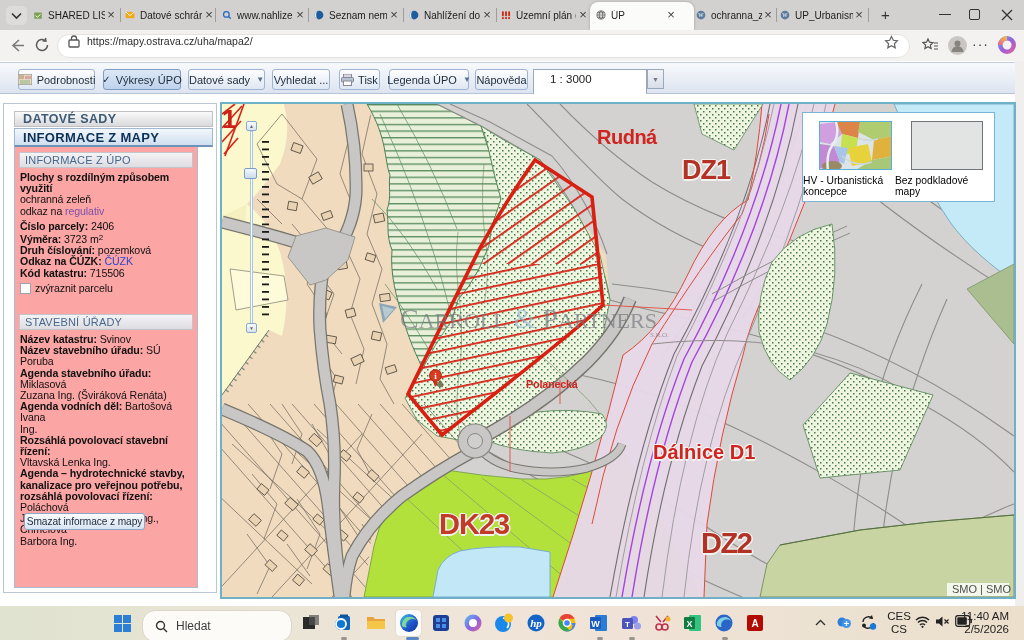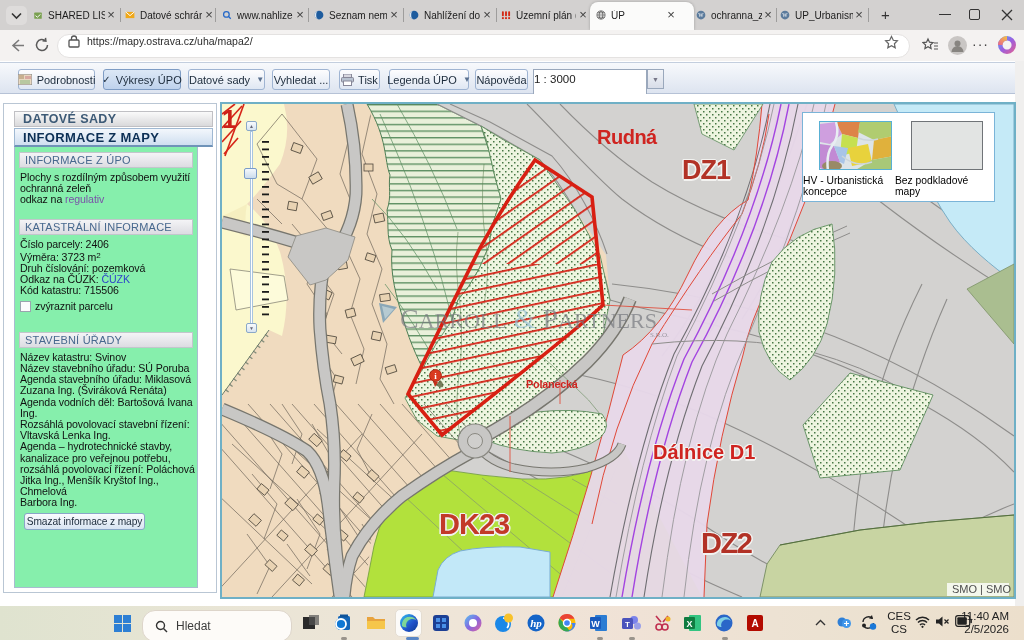--- a/index.html
+++ b/index.html
@@ -16,24 +16,24 @@
 #addr{position:absolute;left:0;top:30px;width:1024px;height:31px;background:#f4f2f1}
 #urlpill{position:absolute;left:57px;top:3.5px;width:853px;height:24px;background:#fff;border-radius:12px;border:1px solid #e4e2e1;display:flex;align-items:flex-start;font-size:10.5px;color:#2b2b2b}
 
 #toolbar{position:absolute;left:0px;top:62px;width:1024px;height:32px;background:linear-gradient(#f7f9fc,#dde4f0);border-top:1px solid #c3cede;border-bottom:1px solid #b6c2d6}
 .tbtn{position:absolute;top:6px;height:21px;background:linear-gradient(#fdfdfe,#dfe7f3);border:1px solid #9fb4d2;border-radius:3px;font-size:11px;color:#1b2a3a;display:flex;align-items:center;justify-content:center;white-space:nowrap}
 .tbtn .car{margin-left:6px;font-size:8px;color:#5a708e}
 
 #sidebar{position:absolute;left:3px;top:103px;width:214px;height:490px;background:#fff;border:1px solid #b9c6d4}
 .shead{position:absolute;left:10px;width:199px;height:16px;background:linear-gradient(#fafafa,#d9d9db);border:1px solid #c0c0c4;font-size:12.5px;font-weight:bold;color:#3d5a76;line-height:15px;padding-left:8px;letter-spacing:.4px}
 #infomapy{position:absolute;left:10px;top:24px;width:199px;height:19px;background:linear-gradient(#f3f7fc,#cfdff0);border:1px solid #9fb8d2;border-bottom:2px solid #6f93b8;font-size:13px;font-weight:bold;color:#0c2f55;line-height:18px;padding-left:8px;letter-spacing:.3px}
-#sbody{position:absolute;left:10px;top:43px;width:184px;height:441px;background:#86efac;border:1px solid #a9bcd0;border-top:none;font-size:10.6px;color:#111;overflow:hidden;letter-spacing:-0.1px}
+#sbody{position:absolute;left:10px;top:43px;width:184px;height:441px;background:#fca5a5;border:1px solid #a9bcd0;border-top:none;font-size:10.6px;color:#111;overflow:hidden;letter-spacing:-0.1px}
 .sec{position:relative;margin:5px 4px 0 4px;height:16px;background:linear-gradient(#f4f4f6,#dcdce2);border:1px solid #c2c6cc;font-size:11px;color:#47688e;line-height:15px;padding-left:5px;letter-spacing:.2px}
 .stxt{margin:4px 2px 0 5px;line-height:11.2px}
-.stxt b{font-weight:normal}
+.stxt b{font-weight:bold}
 a.lnk1{color:#7a52a8}a.lnk2{color:#2e45c8}
 #smazat{position:absolute;left:9px;top:366px;width:121px;height:17px;background:linear-gradient(#fafcfe,#d8e4f2);border:1px solid #8aa6c8;border-radius:3px;font-size:10.2px;color:#1b2a3a;text-align:center;line-height:15px;white-space:nowrap;letter-spacing:-0.1px}
 
 #taskbar{position:absolute;left:0;top:606px;width:1024px;height:34px;background:linear-gradient(90deg,#dfe3cf,#eae5d6 25%,#efe5d8 45%,#f0e2d6 62%,#ece2d2 80%,#ecdfcc)}
 .ticon{position:absolute;top:7px;width:20px;height:20px}
 
 .mlab{position:absolute;font-weight:bold;color:#cf2420;white-space:nowrap}
 </style></head>
 <body>
 
@@ -191,34 +191,33 @@
   <div class="tbtn" style="left:103px;width:78px;background:linear-gradient(#dce8f6,#bfd2ec);border-color:#7e9cc4"><span style="margin-right:5px;font-size:10px">✓</span>Výkresy ÚPO</div>
   <div class="tbtn" style="left:188px;width:77px">Datové sady<span class="car">▼</span></div>
   <div class="tbtn" style="left:272px;width:58px">Vyhledat ...</div>
   <div class="tbtn" style="left:339px;width:41px"><svg width="13" height="12" style="margin-right:4px;flex:none" viewBox="0 0 13 12">
         <rect x="2.5" y="0" width="8" height="3.5" fill="#d8d8e0" stroke="#889"></rect>
         <rect x="0.5" y="3.5" width="12" height="4.5" rx="1" fill="#b8c2d0" stroke="#889"></rect>
         <rect x="2.5" y="7" width="8" height="4.5" fill="#fff" stroke="#889"></rect>
       </svg>Tisk</div>
   <div class="tbtn" style="left:389px;width:80px">Legenda ÚPO<span class="car">▼</span></div>
   <div class="tbtn" style="left:475px;width:53px">Nápověda</div>
-  <div class="abs" style="left:533px;top:6px;width:114px;height:36px;background:#fff;border:1px solid #9aa8bc;font-size:11.5px;color:#222;line-height:18px;padding-left:0">1 : 3000</div>
+  <div class="abs" style="left:533px;top:6px;width:114px;height:36px;background:#fff;border:1px solid #9aa8bc;font-size:11.5px;color:#222;line-height:18px;padding-left:16px">1 : 3000</div>
   <div class="abs" style="left:647px;top:6px;width:17px;height:20px;background:linear-gradient(#f2f4f8,#d8dde8);border:1px solid #9aa8bc;text-align:center;font-size:7px;color:#778;line-height:19px">▼</div>
 </div>
 
 <div class="abs" style="left:0;top:94px;width:1024px;height:512px;background:#fff"></div>
 <div class="abs" style="left:1015px;top:61px;width:9px;height:545px;background:#f0efee"></div>
 
 <div id="sidebar">
   <div class="shead" style="top:7px">DATOVÉ SADY</div>
   <div id="infomapy">INFORMACE Z MAPY</div>
   <div id="sbody">
     <div class="sec">INFORMACE Z ÚPO</div>
     <div class="stxt"><b>Plochy s rozdílným způsobem využití</b><br>ochranná zeleň<br>odkaz na <a class="lnk1">regulativ</a></div>
-    <div class="sec" style="margin-top:13px">KATASTRÁLNÍ INFORMACE</div>
     <div class="stxt"><b>Číslo parcely:</b> 2406<br><b>Výměra:</b> 3723 m<span style="font-size:8px;vertical-align:3px">2</span><br><b>Druh číslování:</b> pozemková<br><b>Odkaz na ČÚZK:</b> <a class="lnk2">ČÚZK</a><br><b>Kód katastru:</b> 715506</div>
     <div class="stxt" style="margin-top:4px"><span style="display:inline-block;width:11px;height:11px;border:1px solid #9aa4ae;background:#fcfcfc;vertical-align:-2px;margin-right:4px"></span>zvýraznit parcelu</div>
     <div class="sec" style="margin-top:20px">STAVEBNÍ ÚŘADY</div>
     <div class="stxt"><b>Název katastru:</b> Svinov<br><b>Název stavebního úřadu:</b> SÚ Poruba<br><b>Agenda stavebního úřadu:</b> Miklasová<br>Zuzana Ing. (Šviráková Renáta)<br><b>Agenda vodních děl:</b> Bartošová Ivana<br>Ing.<br><b>Rozsáhlá povolovací stavební řízení:</b><br>Vltavská Lenka Ing.<br><b>Agenda – hydrotechnické stavby,<br>kanalizace pro veřejnou potřebu,<br>rozsáhlá povolovací řízení:</b> Poláchová<br>Jitka Ing., Menšík Kryštof Ing., Chmelová<br>Barbora Ing.</div>
     <div id="smazat">Smazat informace z mapy</div>
   </div>
 </div>
 
 <div id="mapwrap" class="abs" style="left:220px;top:102px;width:796px;height:497px;border:2px solid #6fb0c6;background:#d3d2d0">
 <svg width="792" height="493" viewBox="0 0 792 493" style="position:absolute;left:0;top:0">

